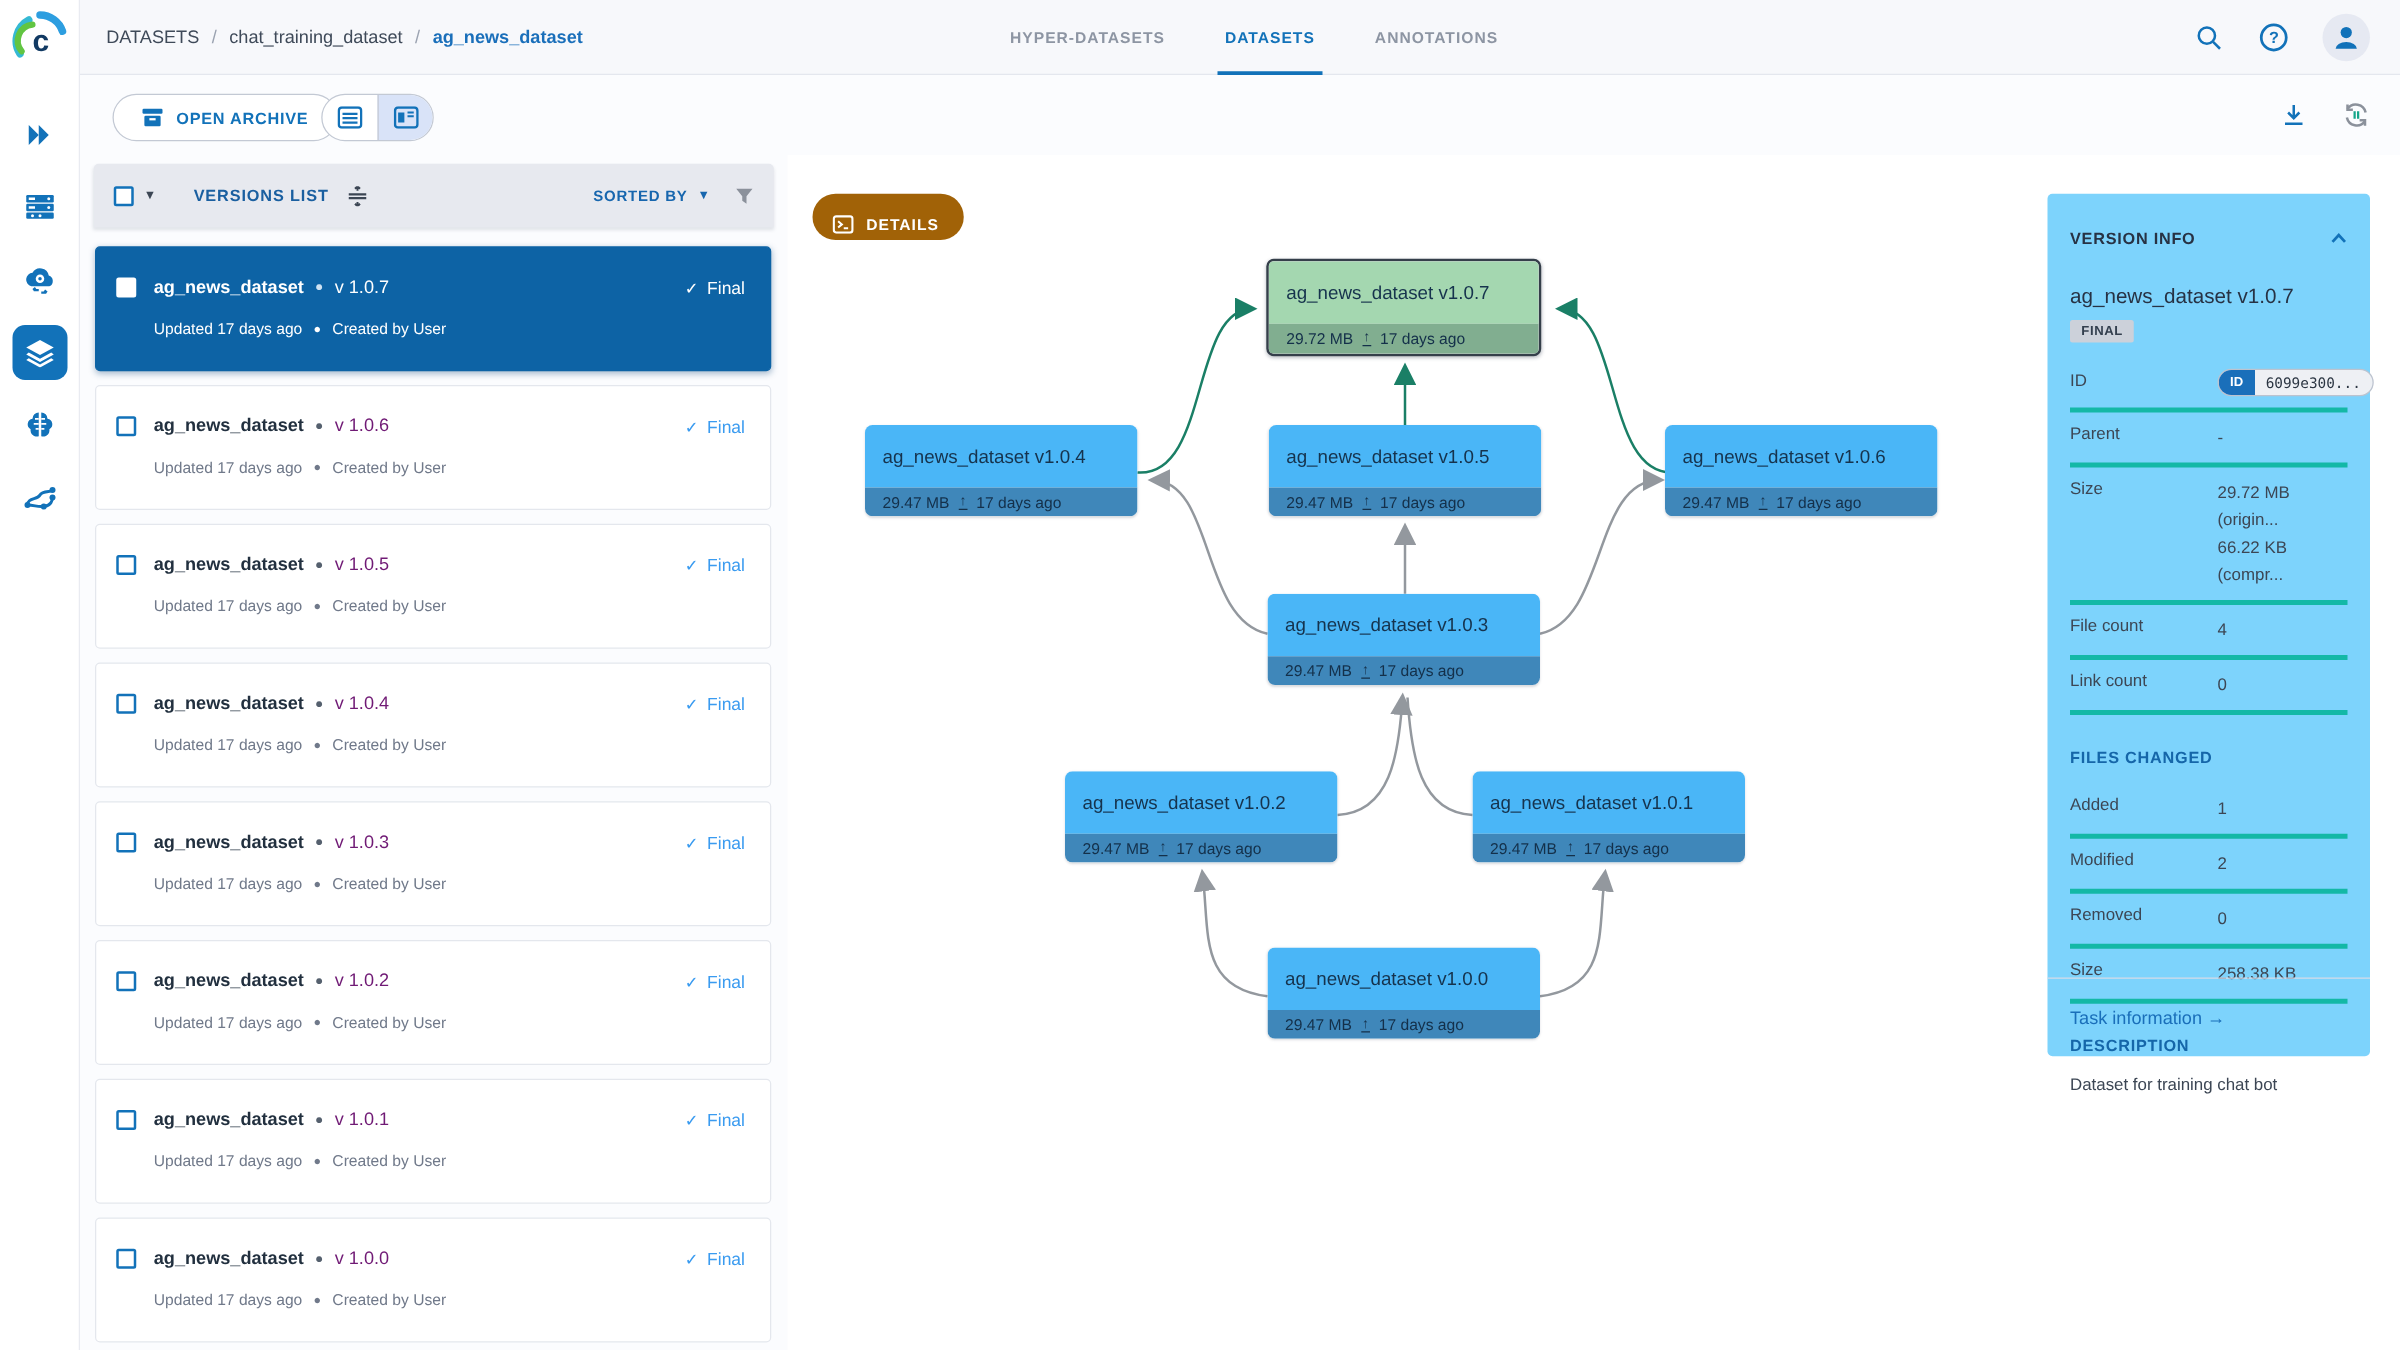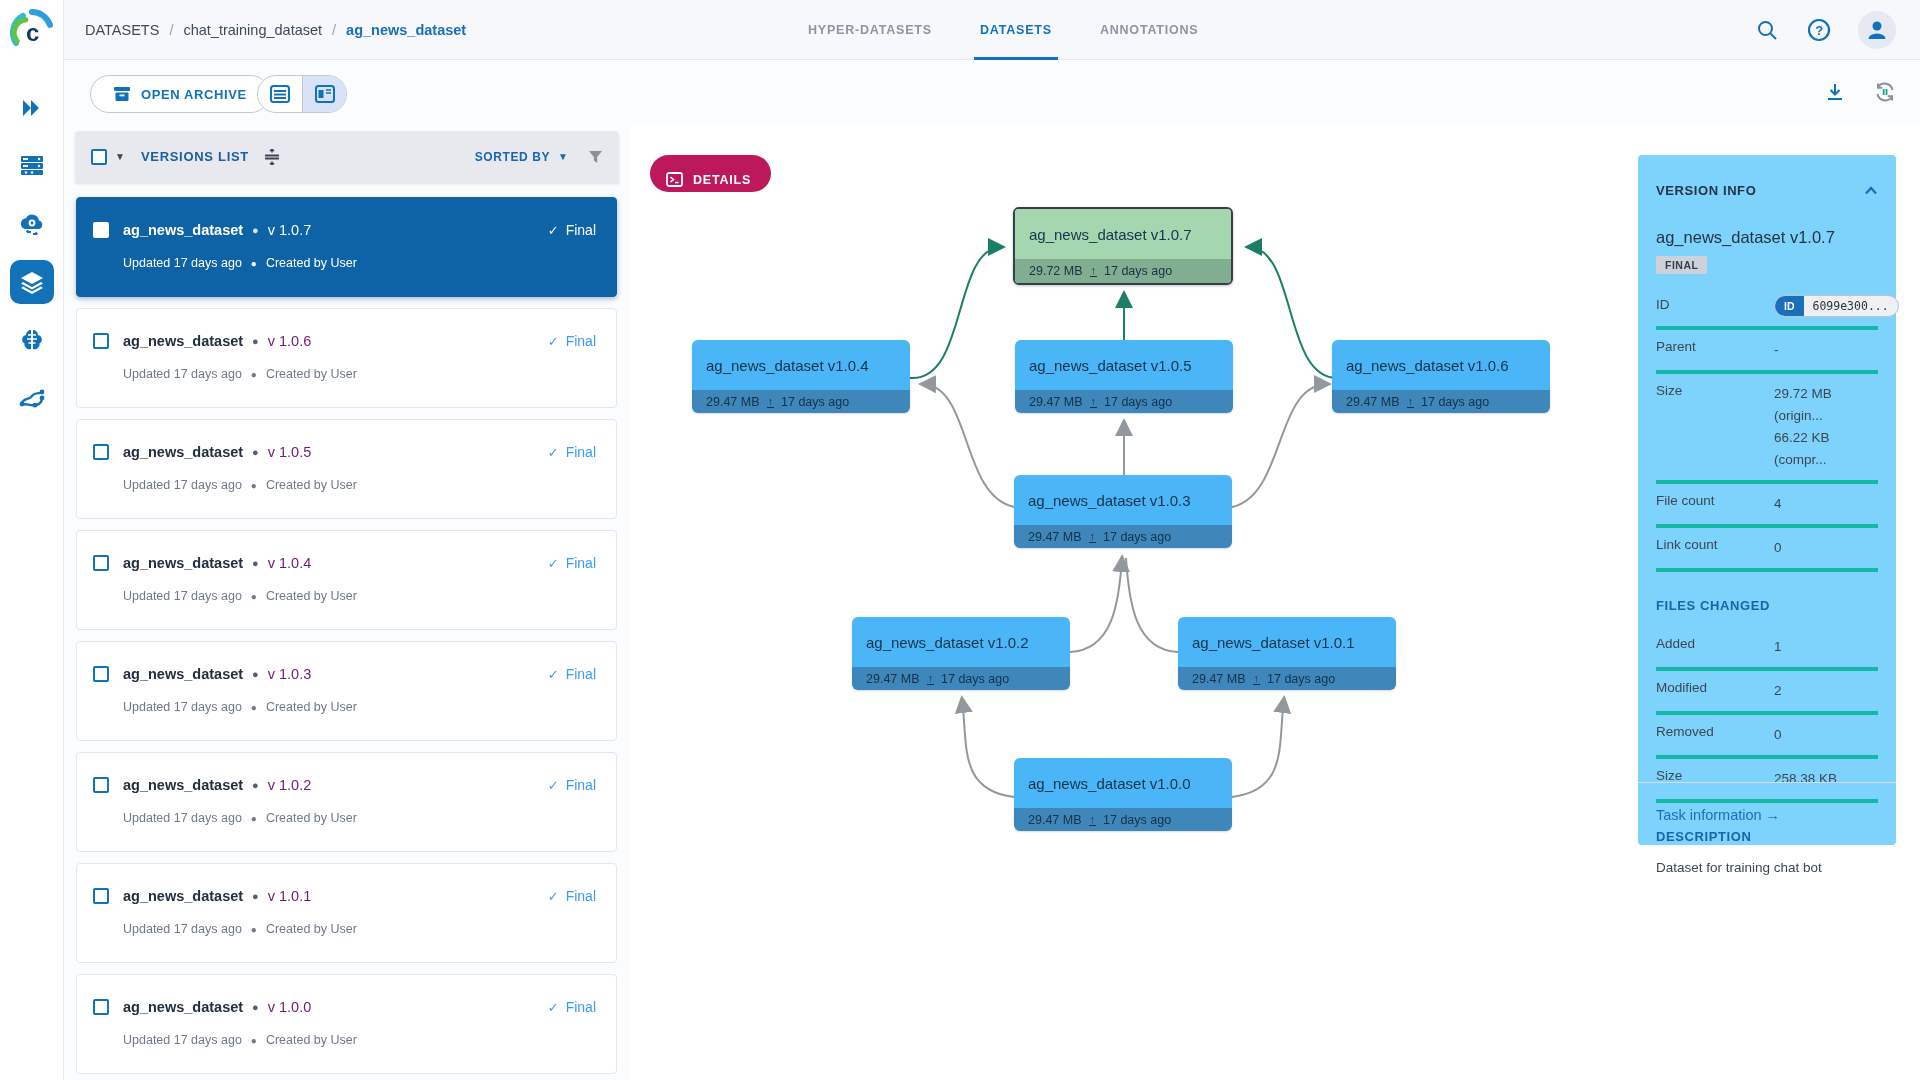--- a/index.html
+++ b/index.html
@@ -37,21 +37,21 @@
   .seg + .seg { border-left:1px solid #c3c9d4; }
   .seg.active { background:#d9e3f8; }
   .tb-right { position:absolute; right:22px; top:0; height:64px; display:flex; align-items:center; gap:24px; }
   .tb-icon { width:26px; height:26px; display:flex; align-items:center; justify-content:center; cursor:pointer; }
 
   
   .list-wrap { position:absolute; left:64px; top:124px; width:566px; height:956px; background:#fbfcfe; z-index:5; }
   .list-head { position:absolute; left:11px; top:7px; width:544px; height:51px; background:#e7e9ef; border-radius:4px 4px 0 0; box-shadow:0 2px 3px rgba(60,70,90,.14); display:flex; align-items:center; padding:0 16px; }
   .cbx { width:16px; height:16px; border:2px solid #1272b9; border-radius:2px; background:#fff; cursor:pointer; flex:none; }
   .head-caret { margin-left:8px; font-size:10px; color:#3c4654; cursor:pointer; }
-  .list-title { margin-left:16px; font-size:13px; font-weight:bold; letter-spacing:.7px; color:#1a5fa0; }
+  .list-title { margin-left:30px; font-size:13px; font-weight:bold; letter-spacing:.7px; color:#1a5fa0; }
   .sort-glyph { margin-left:14px; cursor:pointer; display:flex; }
   .head-right { margin-left:auto; display:flex; align-items:center; gap:14px; }
   .sorted-by { font-size:12px; font-weight:bold; letter-spacing:.6px; color:#1766ae; cursor:pointer; }
   .sb-caret { font-size:10px; color:#1766ae; margin-left:-6px; cursor:pointer; }
   .funnel { cursor:pointer; display:flex; margin-left:6px; }
   .cards { position:absolute; left:12px; top:73px; width:541px; display:flex; flex-direction:column; gap:11px; }
   .vcard { height:100px; background:#fff; border:1px solid #e4e7ed; border-radius:4px; padding:0 20px 0 16px; position:relative; cursor:pointer; }
   .vcard .row1 { display:flex; align-items:center; margin-top:24px; }
   .vcard .row2 { display:flex; align-items:center; margin-top:18px; padding-left:30px; font-size:12.5px; color:#70798a; }
   .vname { margin-left:14px; font-size:14.5px; font-weight:bold; color:#22303f; }
@@ -60,21 +60,21 @@
   .vfinal { margin-left:auto; font-size:14px; color:#3a9bf0; }
   .vfinal::before { content:"✓"; margin-right:7px; font-size:13px; }
   .mdot { margin:0 9px; font-size:10px; }
   .vcard.selected { background:#0d63a5; border-color:#0d63a5; box-shadow:0 2px 5px rgba(13,70,120,.35); }
   .vcard.selected .vname, .vcard.selected .vver, .vcard.selected .vfinal, .vcard.selected .row2 { color:#fff; }
   .vcard.selected .vdot { color:#cfe2f2; }
   .vcard.selected .cbx { border-color:#fff; }
 
   
   .graph { position:absolute; left:630px; top:124px; width:1290px; height:956px; background:#fff; }
-  .btn-details { position:absolute; left:20px; top:31px; height:37px; padding:12px 20px 0 16px; background:#be185d; border-radius:19px; display:flex; align-items:center; gap:10px; color:#fff; font-size:12.5px; font-weight:bold; letter-spacing:.8px; cursor:pointer; z-index:4; }
+  .btn-details { position:absolute; left:20px; top:31px; height:37px; padding:12px 20px 0 16px; background:#a16207; border-radius:19px; display:flex; align-items:center; gap:10px; color:#fff; font-size:12.5px; font-weight:bold; letter-spacing:.8px; cursor:pointer; z-index:4; }
   .edges { position:absolute; left:0; top:0; pointer-events:none; z-index:1; }
   .edges path.e { fill:none; stroke-width:2; }
   .edges path.e.normal { stroke:#93989e; }
   .edges path.e.highlight { stroke:#1a7f66; }
   .gnode { position:absolute; width:218px; height:73px; border-radius:6px; overflow:hidden; cursor:pointer; z-index:2; box-shadow:0 1px 2px rgba(40,50,70,.18); }
   .gnode .nlabel { height:50px; display:flex; align-items:center; padding:0 14px; font-size:15px; color:#16334d; background:#4ab6f7; }
   .gnode .nbar { height:23px; display:flex; align-items:center; gap:7px; padding:0 14px; font-size:12.5px; color:#14304a; background:#3f87ba; }
   .gnode.selected { width:220px; height:78px; border:2px solid #353f4a; box-shadow:inset 0 0 0 2px #ffffff, 0 1px 3px rgba(40,50,70,.3); }
   .gnode.selected .nlabel { height:50px; background:#a4d7b0; }
   .gnode.selected .nbar { height:24px; background:#81ae90; }

